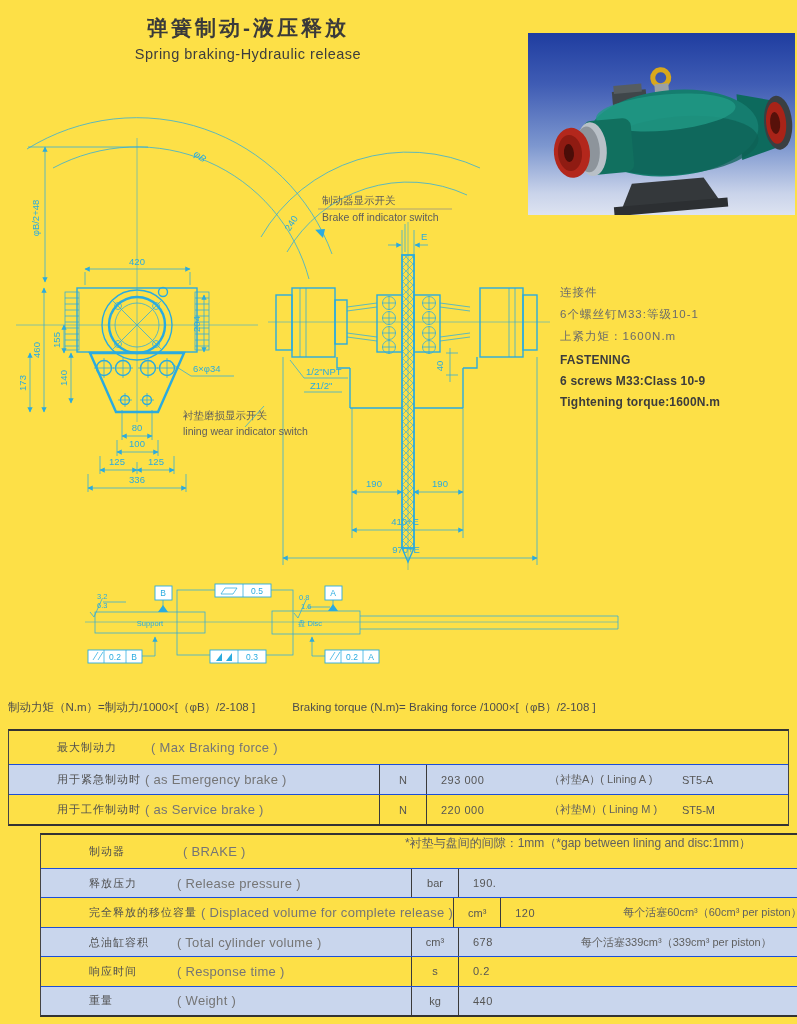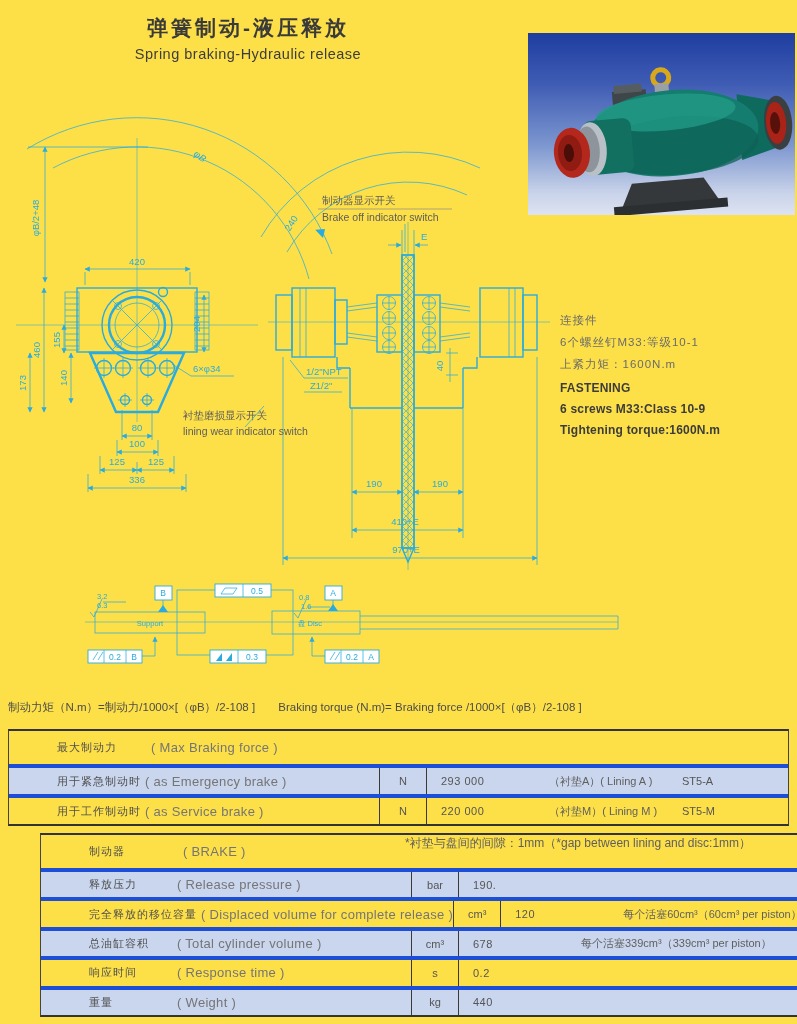--- a/index.html
+++ b/index.html
@@ -6,45 +6,45 @@
   .page{position:relative;width:797px;height:1024px;background:#fde047;overflow:hidden;
         font-family:"Liberation Sans","DejaVu Sans",sans-serif;}
   
   .titleblock{position:absolute;left:78px;top:14px;width:340px;text-align:center;}
   .title-zh{font-size:21px;font-weight:bold;color:#3a3a3a;letter-spacing:3px;}
   .title-en{font-size:14.5px;color:#3d3d3d;margin-top:4px;letter-spacing:.5px;}
   
   .photo{position:absolute;left:528px;top:33px;width:267px;height:182px;z-index:3;
          background:linear-gradient(180deg,#1f3da0 0%,#3f5cb4 28%,#7d97cf 62%,#c9d3ea 88%,#dde3f1 100%);}
   
-  .fastening{position:absolute;left:560px;top:281px;z-index:4;margin-top:28px;}
+  .fastening{position:absolute;left:560px;top:281px;z-index:4;}
   .fastening .fzh{font-size:11.5px;color:#6b6b6b;line-height:22px;letter-spacing:1px;}
   .fastening .fen{font-size:12px;font-weight:bold;color:#3c3c3c;line-height:21px;letter-spacing:.2px;}
   .fastening .gap{height:3px;}
   
   .draw{position:absolute;left:0;top:110px;z-index:1;}
   .thin{stroke:#2aabdf;stroke-width:.75;fill:none;}
   .med{stroke:#2aabdf;stroke-width:1.4;fill:none;}
   .bold{stroke:#2aabdf;stroke-width:2.4;fill:none;}
   .cl{stroke:#2aabdf;stroke-width:.55;fill:none;}
   .dimt{font-size:9.5px;fill:#2aabdf;}
   .callout{font-size:10.5px;fill:#5d5d5d;}
   .tolt{font-size:7.5px;fill:#2aabdf;}
   .tolt8{font-size:8.5px;fill:#2aabdf;}
   .wht{fill:#ffffff;stroke:#2aabdf;stroke-width:.9;}
   
   .formula{position:absolute;left:8px;top:700px;font-size:11.5px;color:#4c4c4c;white-space:nowrap;}
-  .formula .fx{margin-right:20px;}
+  .formula .fx{margin-right:34px;}
   
   .tbl{position:absolute;left:8px;width:781px;display:flex;flex-direction:column;
        border:1px solid #444;border-top:2px solid #333;border-bottom:2px solid #333;box-sizing:border-box;}
   .tbl1{top:729px;height:97px;}
   .tbl2{top:833px;height:184px;margin-left:32px;}
   .trow{display:flex;align-items:stretch;flex:1;position:relative;}
-  .trow + .trow{border-top:4px solid #1d4ed8;justify-content:space-between;}
+  .trow + .trow{border-top:1px solid #1d4ed8;justify-content:space-between;}
   .thead{flex:0 0 33px;}
   .blue{background:#c9d6ed;}
   .tlabel{flex:0 0 322px;padding-left:48px;display:flex;align-items:center;}
   .thead .tlabel{flex:1;gap:6px;}
   .zh{display:inline-block;min-width:84px;margin-right:4px;font-size:11px;color:#4f4f4f;letter-spacing:1px;white-space:nowrap;}
   .en{font-size:13px;color:#757575;letter-spacing:.3px;white-space:nowrap;}
   .u{flex:0 0 46px;border-left:1.6px solid #3a3a3a;border-right:1.6px solid #3a3a3a;
      display:flex;align-items:center;justify-content:center;font-size:11px;color:#555;}
   .rest{flex:1;position:relative;display:flex;align-items:center;font-size:11px;color:#555;}
   .val{position:absolute;left:14px;letter-spacing:.5px;}

